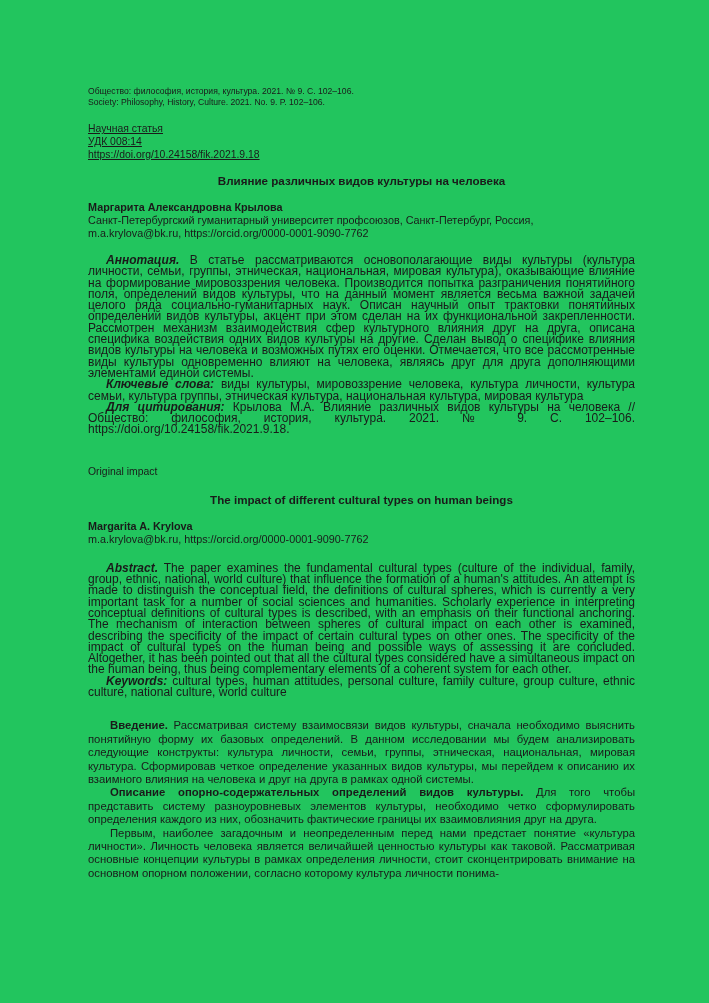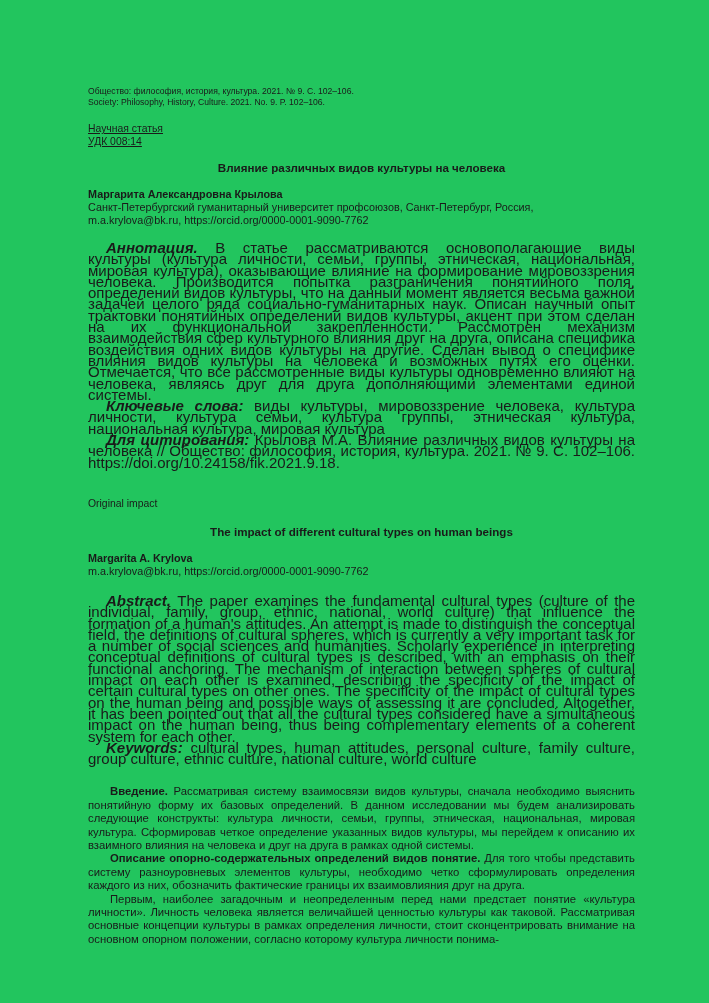--- a/index.html
+++ b/index.html
@@ -40,21 +40,21 @@
   .author-block {
     margin-top: 14px;
     font-size: 10.8px;
     line-height: 13px;
   }
   .author-name {
     font-weight: bold;
   }
   .abstract-block {
     margin-top: 15px;
-    font-size: 15px;
+    font-size: 12px;
     line-height: 11.3px;
     text-align: justify;
   }
   .abstract-block p {
     margin: 0;
     text-indent: 18px;
   }
   .lbl {
     font-weight: bold;
     font-style: italic;
@@ -91,20 +91,21 @@
   <div class="content">
 
     <div class="journal-header">
       <div>Общество: философия, история, культура. 2021. № 9. С. 102–106.</div>
       <div>Society: Philosophy, History, Culture. 2021. No. 9. P. 102–106.</div>
     </div>
 
     <div class="meta-block">
       <div>Научная статья</div>
       <div>УДК 008:14</div>
+      <div>https://doi.org/10.24158/fik.2021.9.18</div>
     </div>
 
     <div class="article-title">Влияние различных видов культуры на человека</div>
 
     <div class="author-block">
       <div class="author-name">Маргарита Александровна Крылова</div>
       <div>Санкт-Петербургский гуманитарный университет профсоюзов, Санкт-Петербург, Россия,</div>
       <div>m.a.krylova@bk.ru, https://orcid.org/0000-0001-9090-7762</div>
     </div>
 
@@ -123,18 +124,18 @@
       <div>m.a.krylova@bk.ru, https://orcid.org/0000-0001-9090-7762</div>
     </div>
 
     <div class="abstract-block abstract-en">
       <p><span class="lbl">Abstract.</span> <span>The paper examines the fundamental cultural types (culture of the individual, family, group, ethnic, national, world culture) that influence the formation of a human's attitudes. An attempt is made to distinguish the conceptual field, the definitions of cultural spheres, which is currently a very important task for a number of social sciences and humanities. Scholarly experience in interpreting conceptual definitions of cultural types is described, with an emphasis on their functional anchoring. The mechanism of interaction between spheres of cultural impact on each other is examined, describing the specificity of the impact of certain cultural types on other ones. The specificity of the impact of cultural types on the human being and possible ways of assessing it are concluded. Altogether, it has been pointed out that all the cultural types considered have a simultaneous impact on the human being, thus being complementary elements of a coherent system for each other.</span></p>
       <p><span class="lbl">Keywords:</span> <span>cultural types, human attitudes, personal culture, family culture, group culture, ethnic culture, national culture, world culture</span></p>
     </div>
 
     <div class="body-block">
       <p><span class="lead">Введение.</span> <span>Рассматривая систему взаимосвязи видов культуры, сначала необходимо выяснить понятийную форму их базовых определений. В данном исследовании мы будем анализировать следующие конструкты: культура личности, семьи, группы, этническая, национальная, мировая культура. Сформировав четкое определение указанных видов культуры, мы перейдем к описанию их взаимного влияния на человека и друг на друга в рамках одной системы.</span></p>
-      <p><span class="lead">Описание опорно-содержательных определений видов понятие.</span> <span>Для того чтобы представить систему разноуровневых элементов культуры, необходимо четко сформулировать определения каждого из них, обозначить фактические границы их взаимовлияния друг на друга.</span></p>
+      <p><span class="lead">Описание опорно-содержательных определений видов культуры.</span> <span>Для того чтобы представить систему разноуровневых элементов культуры, необходимо четко сформулировать определения каждого из них, обозначить фактические границы их взаимовлияния друг на друга.</span></p>
       <p><span class="lead"></span> <span>Первым, наиболее загадочным и неопределенным перед нами предстает понятие «культура личности». Личность человека является величайшей ценностью культуры как таковой. Рассматривая основные концепции культуры в рамках определения личности, стоит сконцентрировать внимание на основном опорном положении, согласно которому культура личности понима-</span></p>
     </div>
 
   </div>
 </div>
 
 </body></html>

